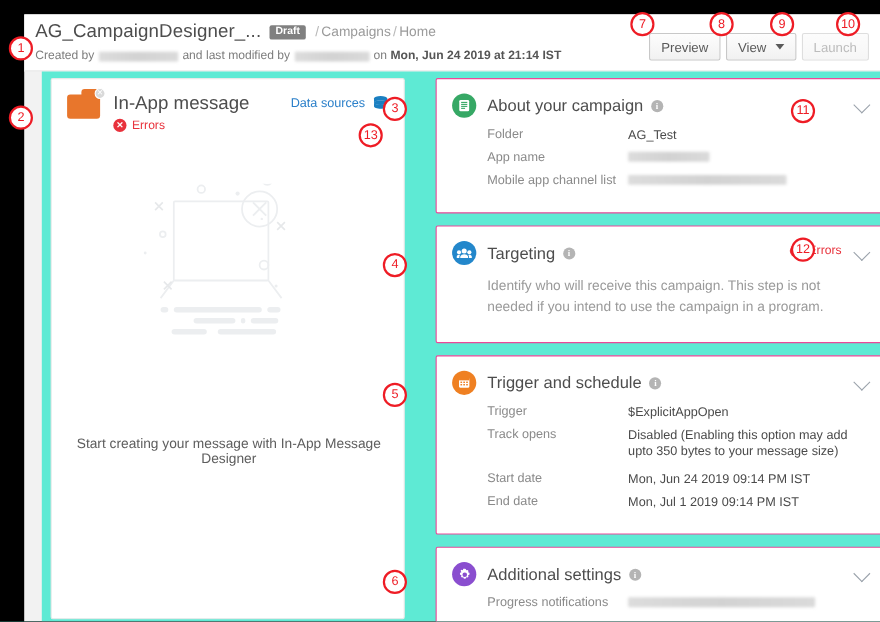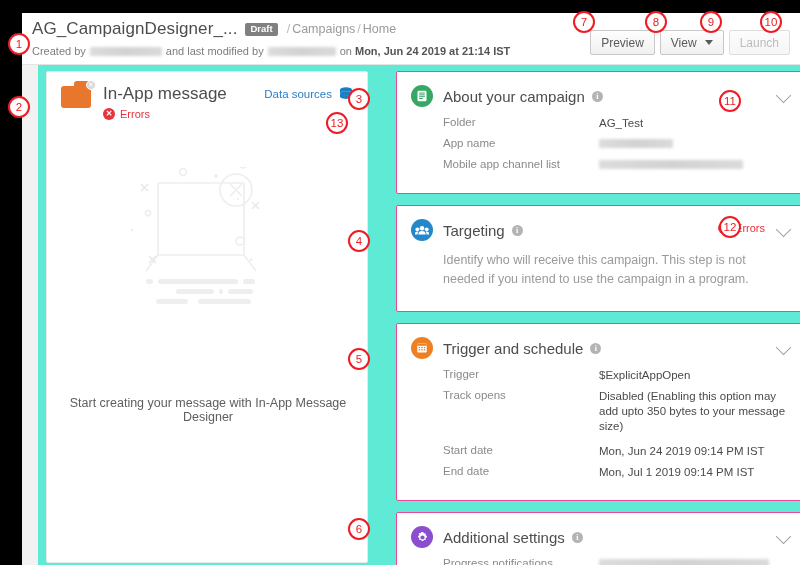--- a/index.html
+++ b/index.html
@@ -201,21 +201,21 @@
     border-bottom: 1.6px solid #9aa2ab;
     transform: rotate(45deg);
     cursor: pointer;
   }
   .card-errors {
     position: absolute; right: 24px; top: 3px;
     display: flex; align-items: center;
     font-size: 11px; color: #e8323c;
   }
   .rows { margin-top: 9px; padding-left: 32px; }
-  .row { display: flex; margin-bottom: 6px; font-size: 11.5px; align-items: flex-start; gap: 28px; }
+  .row { display: flex; margin-bottom: 6px; font-size: 11.5px; align-items: flex-start; }
   .row .k { width: 128px; flex: none; color: #8a8a8a; }
   .row .v { color: #4a4a4a; flex: 1; line-height: 15px; }
   .row.gap { margin-top: 10px; }
   .desc {
     margin-top: 10px; padding-left: 32px;
     font-size: 12.5px; color: #9a9a9a; line-height: 19px;
   }
 
   
   .mark {

